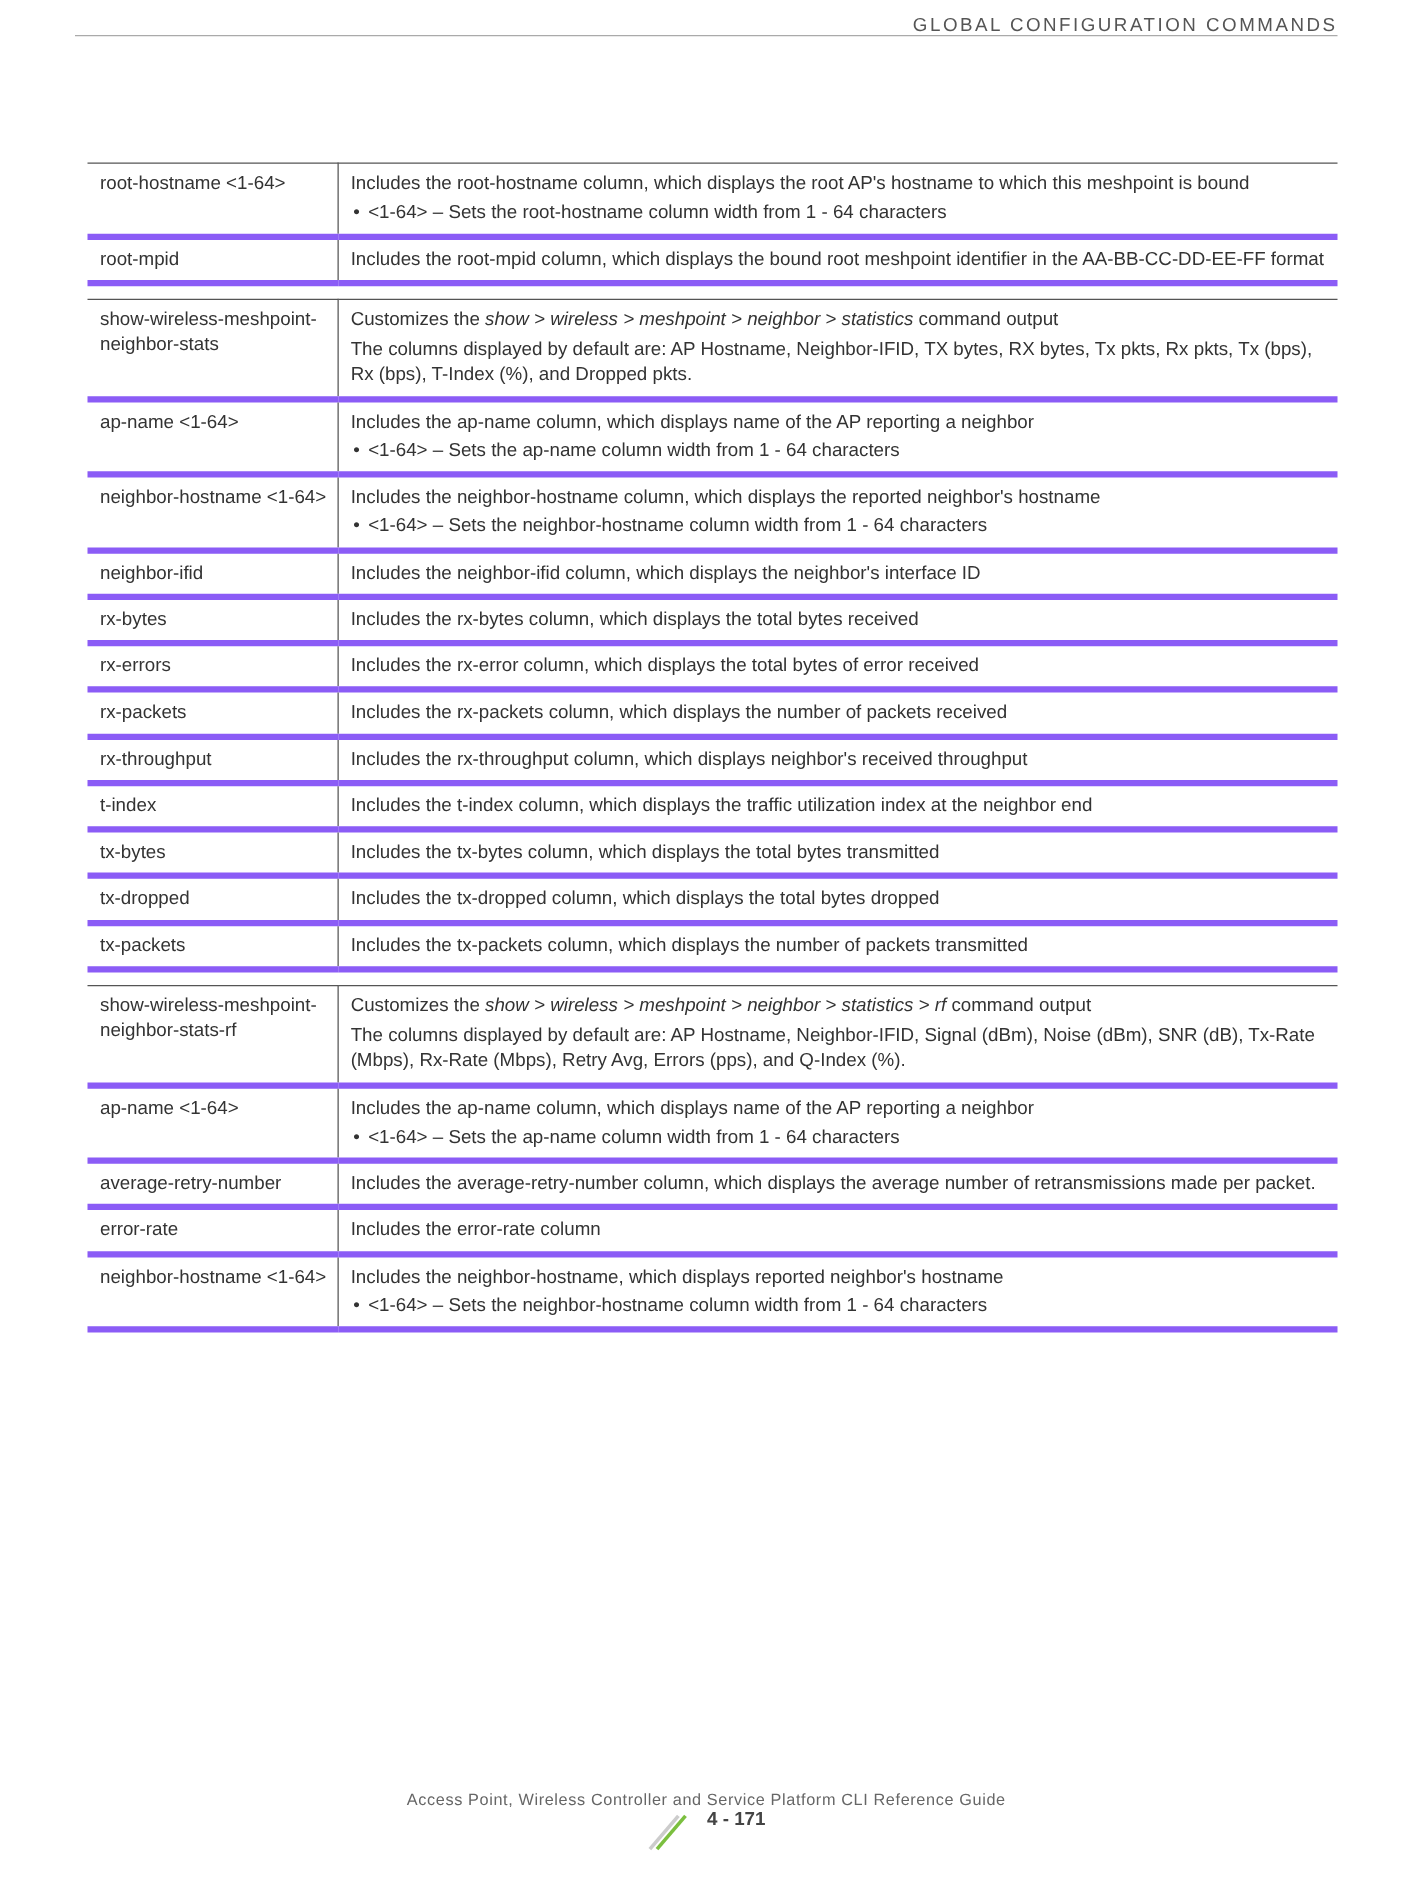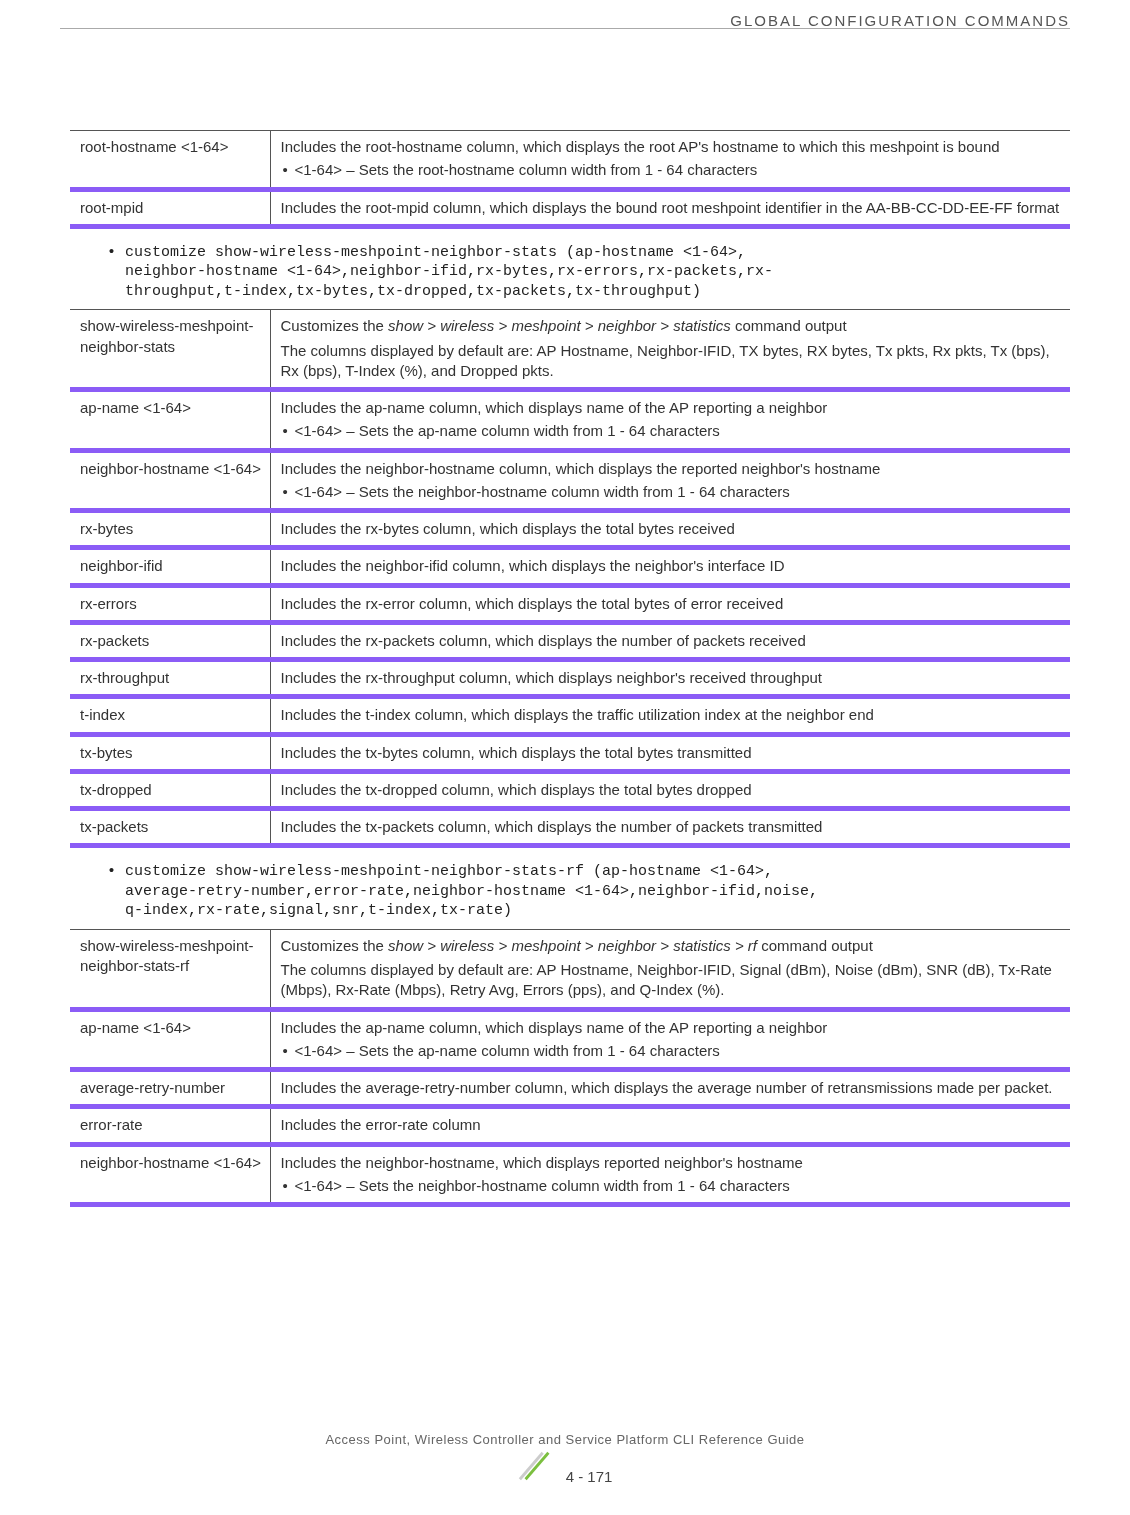--- a/index.html
+++ b/index.html
@@ -77,22 +77,23 @@
     justify-content: space-between;
     flex-direction: column;
   }
   .footer-text {
     font-size: 13px;
     color: #666;
     letter-spacing: 0.5px;
   }
   .page-badge {
     display: flex;
-    align-items: flex-end;
+    align-items: flex-start;
     gap: 0;
+    font-weight: bold;
   }
   .slash-svg {
     width: 38px;
     height: 38px;
   }
   .page-num {
     font-size: 15px;
     color: #444;
     margin-left: 10px;
   }
@@ -128,23 +129,20 @@
         <div class="bullet">&lt;1-64&gt; – Sets the root-hostname column width from 1 - 64 characters</div>
       </td>
     </tr>
     <tr>
       <td class="left">root-mpid</td>
       <td>Includes the root-mpid column, which displays the bound root meshpoint identifier in the AA-BB-CC-DD-EE-FF format</td>
     </tr>
   </tbody>
     </table>
 
-  <div class="code-block"><span class="lead">• customize show-wireless-meshpoint-neighbor-stats (ap-hostname &lt;1-64&gt;,
-neighbor-hostname &lt;1-64&gt;,neighbor-ifid,rx-bytes,rx-errors,rx-packets,rx-
-throughput,t-index,tx-bytes,tx-dropped,tx-packets,tx-throughput)</span></div>
 
   <table class="cmd-table">
     <tbody>
         <tr>
       <td class="left">show-wireless-meshpoint-neighbor-stats</td>
       <td>
         <div><span>Customizes the </span><span class="italic">show &gt; wireless &gt; meshpoint &gt; neighbor &gt; statistics</span><span> command output</span></div>
         <div style="margin-top:4px">The columns displayed by default are: AP Hostname, Neighbor-IFID, TX bytes, RX bytes, Tx pkts, Rx pkts, Tx (bps), Rx (bps), T-Index (%), and Dropped pkts.</div>
       </td>
     </tr>
@@ -156,28 +154,28 @@
       </td>
     </tr>
     <tr>
       <td class="left">neighbor-hostname &lt;1-64&gt;</td>
       <td>
         <div>Includes the neighbor-hostname column, which displays the reported neighbor's hostname</div>
         <div class="bullet">&lt;1-64&gt; – Sets the neighbor-hostname column width from 1 - 64 characters</div>
       </td>
     </tr>
     <tr>
+      <td class="left">neighbor-ifid</td>
+      <td>Includes the neighbor-ifid column, which displays the neighbor's interface ID</td>
+    </tr>
+    <tr>
       <td class="left">rx-bytes</td>
       <td>Includes the rx-bytes column, which displays the total bytes received</td>
     </tr>
     <tr>
-      <td class="left">neighbor-ifid</td>
-      <td>Includes the neighbor-ifid column, which displays the neighbor's interface ID</td>
-    </tr>
-    <tr>
       <td class="left">rx-errors</td>
       <td>Includes the rx-error column, which displays the total bytes of error received</td>
     </tr>
     <tr>
       <td class="left">rx-packets</td>
       <td>Includes the rx-packets column, which displays the number of packets received</td>
     </tr>
     <tr>
       <td class="left">rx-throughput</td>
       <td>Includes the rx-throughput column, which displays neighbor's received throughput</td>
@@ -194,23 +192,20 @@
       <td class="left">tx-dropped</td>
       <td>Includes the tx-dropped column, which displays the total bytes dropped</td>
     </tr>
     <tr>
       <td class="left">tx-packets</td>
       <td>Includes the tx-packets column, which displays the number of packets transmitted</td>
     </tr>
   </tbody>
     </table>
 
-  <div class="code-block"><span class="lead">• customize show-wireless-meshpoint-neighbor-stats-rf (ap-hostname &lt;1-64&gt;,
-average-retry-number,error-rate,neighbor-hostname &lt;1-64&gt;,neighbor-ifid,noise,
-q-index,rx-rate,signal,snr,t-index,tx-rate)</span></div>
 
   <table class="cmd-table">
     <tbody>
         <tr>
       <td class="left">show-wireless-meshpoint-neighbor-stats-rf</td>
       <td>
         <div><span>Customizes the </span><span class="italic">show &gt; wireless &gt; meshpoint &gt; neighbor &gt; statistics &gt; rf</span><span> command output</span></div>
         <div style="margin-top:4px">The columns displayed by default are: AP Hostname, Neighbor-IFID, Signal (dBm), Noise (dBm), SNR (dB), Tx-Rate (Mbps), Rx-Rate (Mbps), Retry Avg, Errors (pps), and Q-Index (%).</div>
       </td>
     </tr>

